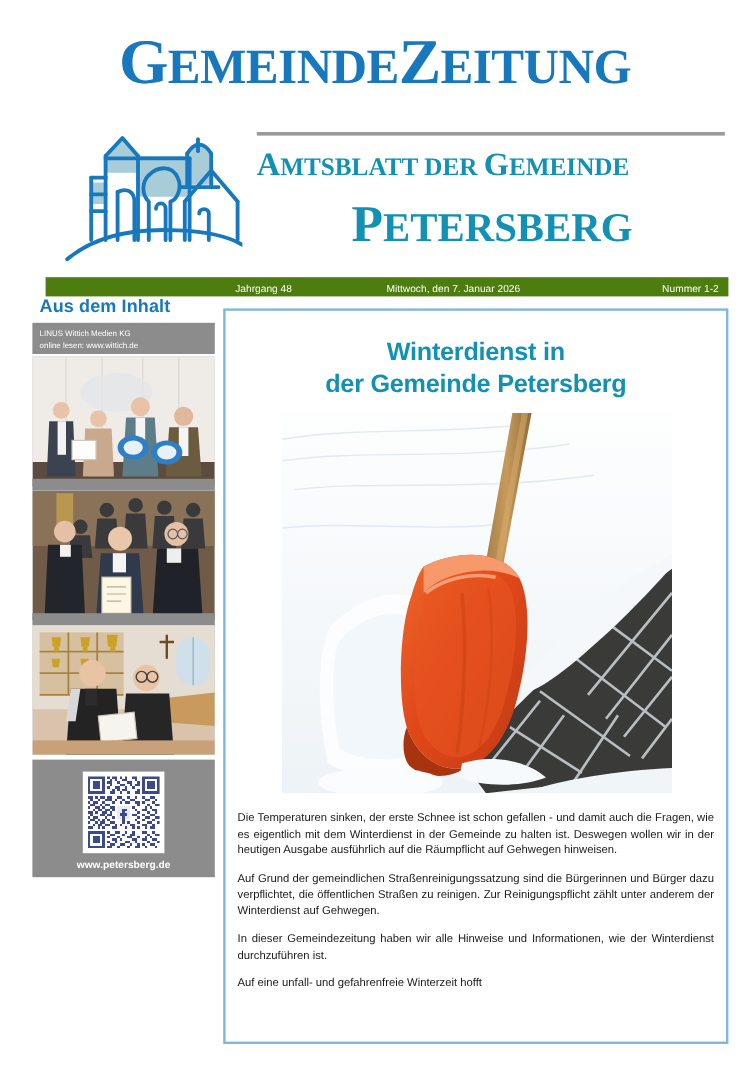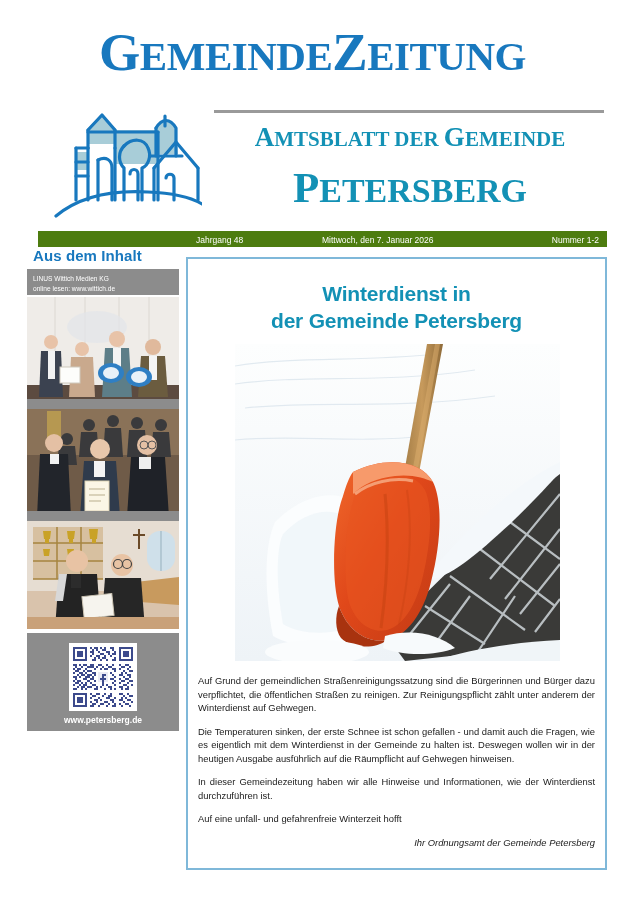--- a/index.html
+++ b/index.html
@@ -46,21 +46,20 @@
   .logo {
     position: absolute;
     left: 52px; top: 104px;
     width: 150px; height: 120px;
   }
   .logo svg { display:block; width:150px; height:120px; }
 
   .sub-line1 {
     position: absolute;
     left: 214px; top: 124px; width: 392px;
-    text-align: center;
     font-family: "Liberation Serif", serif;
     font-weight: bold;
     color: #1391b5;
     font-size: 27px;
     line-height: 1;
     white-space: nowrap;
   }
   .sub-line1 .sc { font-size: 21px; }
 
   .sub-line2 {
@@ -673,21 +672,20 @@
         <path d="M172 146 C178 188 174 238 164 280" stroke="#c0400f" stroke-width="2" fill="none" opacity="0.3"></path>
 
         <path d="M104 262 C112 286 132 300 152 296 C140 306 116 304 106 294 C100 286 100 272 104 262 Z" fill="#a8330f"></path>
 
         <path d="M150 292 C176 284 204 290 220 304 C200 312 168 312 148 304 Z" fill="#f7fafc"></path>
         <ellipse cx="82" cy="308" rx="52" ry="12" fill="#fafcfd"></ellipse>
       </svg>
     </div>
 
     <div class="body-text">
+      <p>Die Temperaturen sinken, der erste Schnee ist schon gefallen - und damit auch die Fragen, wie es eigentlich mit dem Winterdienst in der Gemeinde zu halten ist. Deswegen wollen wir in der heutigen Ausgabe ausführlich auf die Räumpflicht auf Gehwegen hinweisen.</p>
       <p>Auf Grund der gemeindlichen Straßenreinigungssatzung sind die Bürgerinnen und Bürger dazu verpflichtet, die öffentlichen Straßen zu reinigen. Zur Reinigungspflicht zählt unter anderem der Winterdienst auf Gehwegen.</p>
-      <p>Die Temperaturen sinken, der erste Schnee ist schon gefallen - und damit auch die Fragen, wie es eigentlich mit dem Winterdienst in der Gemeinde zu halten ist. Deswegen wollen wir in der heutigen Ausgabe ausführlich auf die Räumpflicht auf Gehwegen hinweisen.</p>
       <p>In dieser Gemeindezeitung haben wir alle Hinweise und Informationen, wie der Winterdienst durchzuführen ist.</p>
       <p>Auf eine unfall- und gefahrenfreie Winterzeit hofft</p>
-      <p class="sig">Ihr Ordnungsamt der Gemeinde Petersberg</p>
     </div>
   </div>
 
 </div>
 
 </body></html>

